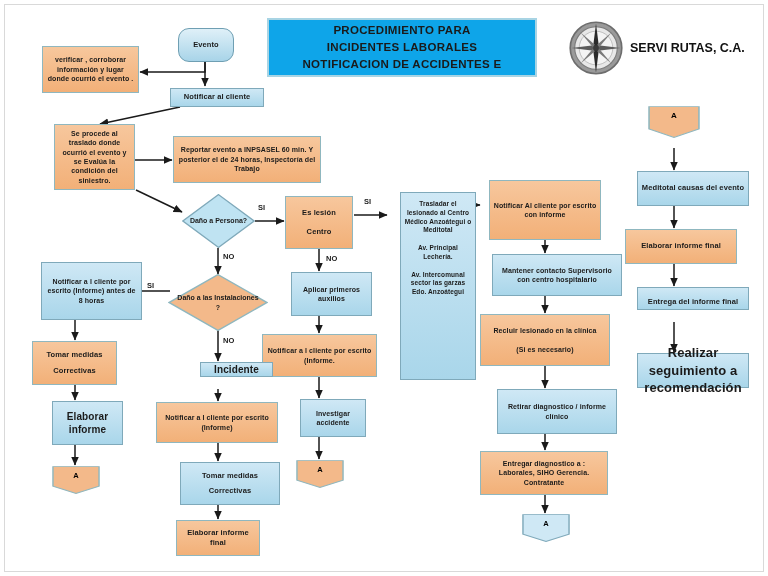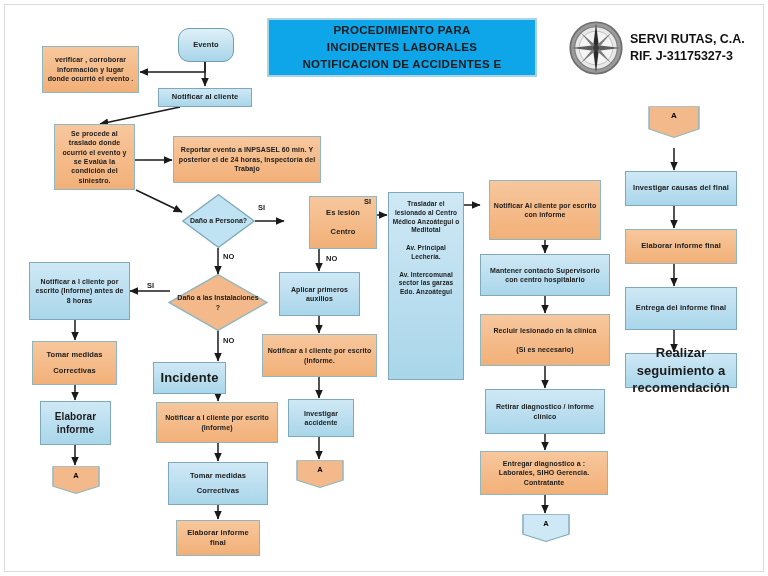--- a/index.html
+++ b/index.html
@@ -33,20 +33,21 @@
     letter-spacing:.1px;
     padding:2px 3px;
   }
   .orange {
     background:linear-gradient(180deg,#f7c79d 0%,#f2b078 100%);
     border:1px solid #8fb7bf;
   }
   .blue {
     background:linear-gradient(180deg,#cfe8f5 0%,#a9d6ea 100%);
     border:1px solid #7fa9ba;
+    margin-left:12px;
   }
   .rounded {
     border-radius:11px;
     background:linear-gradient(180deg,#dff0f8 0%,#a8d4e8 100%);
     border:1px solid #6f9fb3;
   }
   .titlebox {
     background:#0ea5e9;
     border:2px solid #a8d4e4;
     font-size:11.5px;
@@ -186,21 +187,20 @@
       <g fill="#7a7a7a">
         <polygon points="22,22 48,44 44,48"></polygon>
         <polygon points="78,22 52,44 56,48"></polygon>
         <polygon points="22,78 44,52 48,56"></polygon>
         <polygon points="78,78 56,52 52,56"></polygon>
       </g>
       <circle cx="50" cy="50" r="5" fill="#3a3a3a"></circle>
     </svg>
     <div id="logo-text">
       <div style="font-size:12.5px">SERVI RUTAS, C.A.</div>
-      <div style="font-size:12.5px">RIF. J-31175327-3</div>
     </div>
   </div>
 
   <div class="node rounded" style="left:178px;top:28px;width:56px;height:34px;font-size:7.5px;">
     <span>Evento</span>
   </div>
 
   <div class="node orange" style="left:42px;top:46px;width:97px;height:47px;font-size:7px;">
     <span>verificar , corroborar información y  lugar donde ocurrió  el evento .</span>
   </div>
@@ -232,21 +232,21 @@
     <svg class="dshape" viewBox="0 0 100 100" preserveAspectRatio="none">
       <polygon points="50,1 99,50 50,99 1,50" fill="#f3b98a" stroke="#8fb7bf" stroke-width="2"></polygon>
     </svg>
     <div class="dlabel" style="font-size:7px;">
       <span>Daño a las Instalaciones ?</span>
     </div>
   </div>
   <div class="edgelabel" style="left:147px;top:281px;"><span>SI</span></div>
   <div class="edgelabel" style="left:223px;top:336px;"><span>NO</span></div>
 
-  <div class="node orange" style="left:285px;top:196px;width:68px;height:53px;flex-direction:column;justify-content:space-evenly;font-size:7.5px;margin-left:24px;">
+  <div class="node orange" style="left:285px;top:196px;width:68px;height:53px;flex-direction:column;justify-content:space-evenly;font-size:7.5px;">
     <span>Es lesión</span>
     <span>Centro</span>
   </div>
   <div class="edgelabel" style="left:364px;top:197px;"><span>SI</span></div>
   <div class="edgelabel" style="left:326px;top:254px;"><span>NO</span></div>
 
   <div class="node blue" style="left:279px;top:272px;width:81px;height:44px;font-size:7px;">
     <span>Aplicar primeros auxilios</span>
   </div>
 
@@ -318,21 +318,21 @@
 
   <div class="pent" style="left:52px;top:466px;width:48px;height:28px;">
     <svg class="pshape" viewBox="0 0 100 100" preserveAspectRatio="none">
       <polygon points="2,2 98,2 98,72 50,98 2,72" fill="#f3b98a" stroke="#8fb7bf" stroke-width="3"></polygon>
     </svg>
     <div class="plabel" style="font-size:7.5px;">
       <span>A</span>
     </div>
   </div>
 
-  <div class="node blue" style="left:153px;top:362px;width:73px;height:32px;font-size:13px;">
+  <div class="node blue" style="left:188px;top:362px;width:73px;height:15px;font-size:10px;">
     <span>Incidente</span>
   </div>
 
   <div class="node orange" style="left:156px;top:402px;width:122px;height:41px;font-size:7px;">
     <span>Notificar a l cliente por escrito (Informe)</span>
   </div>
 
   <div class="node blue" style="left:168px;top:462px;width:100px;height:43px;flex-direction:column;justify-content:space-evenly;font-size:7.5px;">
     <span>Tomar medidas</span>
     <span>Correctivas</span>
@@ -345,28 +345,28 @@
   <div class="pent" style="left:648px;top:106px;width:52px;height:32px;">
     <svg class="pshape" viewBox="0 0 100 100" preserveAspectRatio="none">
       <polygon points="2,2 98,2 98,72 50,98 2,72" fill="#f3b98a" stroke="#8fb7bf" stroke-width="3"></polygon>
     </svg>
     <div class="plabel" style="font-size:8px;">
       <span>A</span>
     </div>
   </div>
 
   <div class="node blue" style="left:625px;top:171px;width:112px;height:35px;font-size:7.5px;">
-    <span>Investigar causas del final</span>
+    <span>Meditotal causas del evento</span>
   </div>
 
   <div class="node orange" style="left:625px;top:229px;width:112px;height:35px;font-size:7.5px;">
     <span>Elaborar informe final</span>
   </div>
 
-  <div class="node blue" style="left:625px;top:287px;width:112px;height:43px;font-size:7.5px;">
+  <div class="node blue" style="left:625px;top:287px;width:112px;height:23px;font-size:7.5px;align-items:flex-end;">
     <span>Entrega del  informe final</span>
   </div>
 
   <div class="node blue" style="left:625px;top:353px;width:112px;height:35px;font-size:13px;">
     <span>Realizar seguimiento a recomendación</span>
   </div>
 
 </div>
 
 </body></html>

